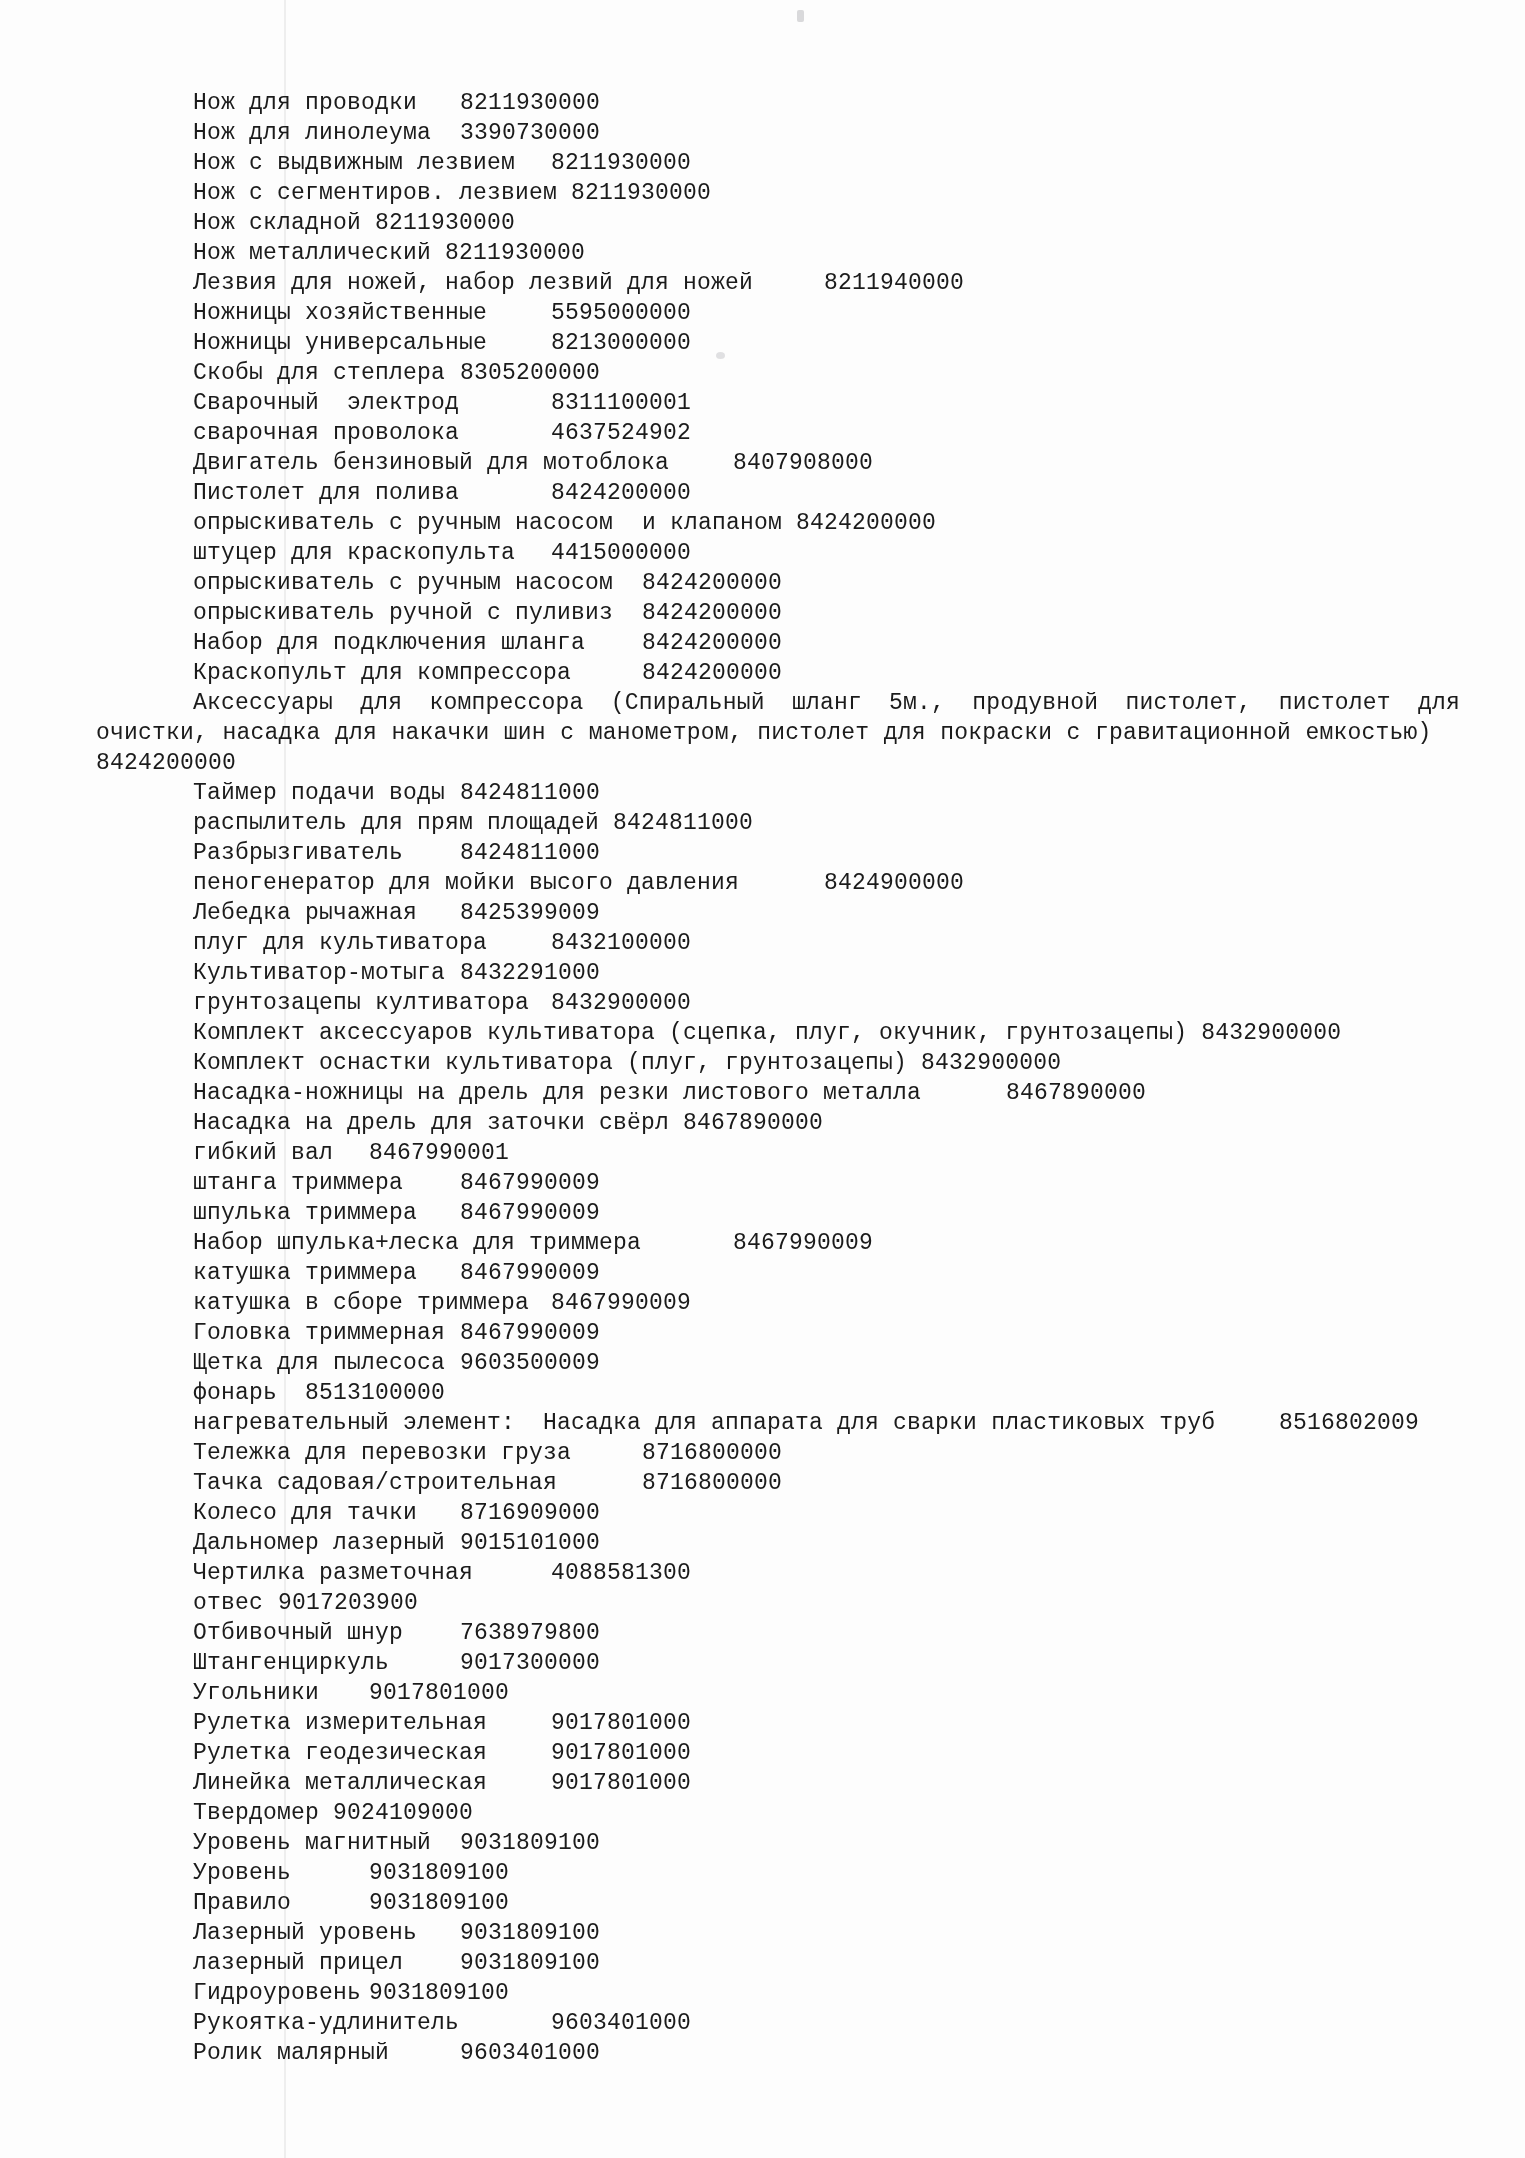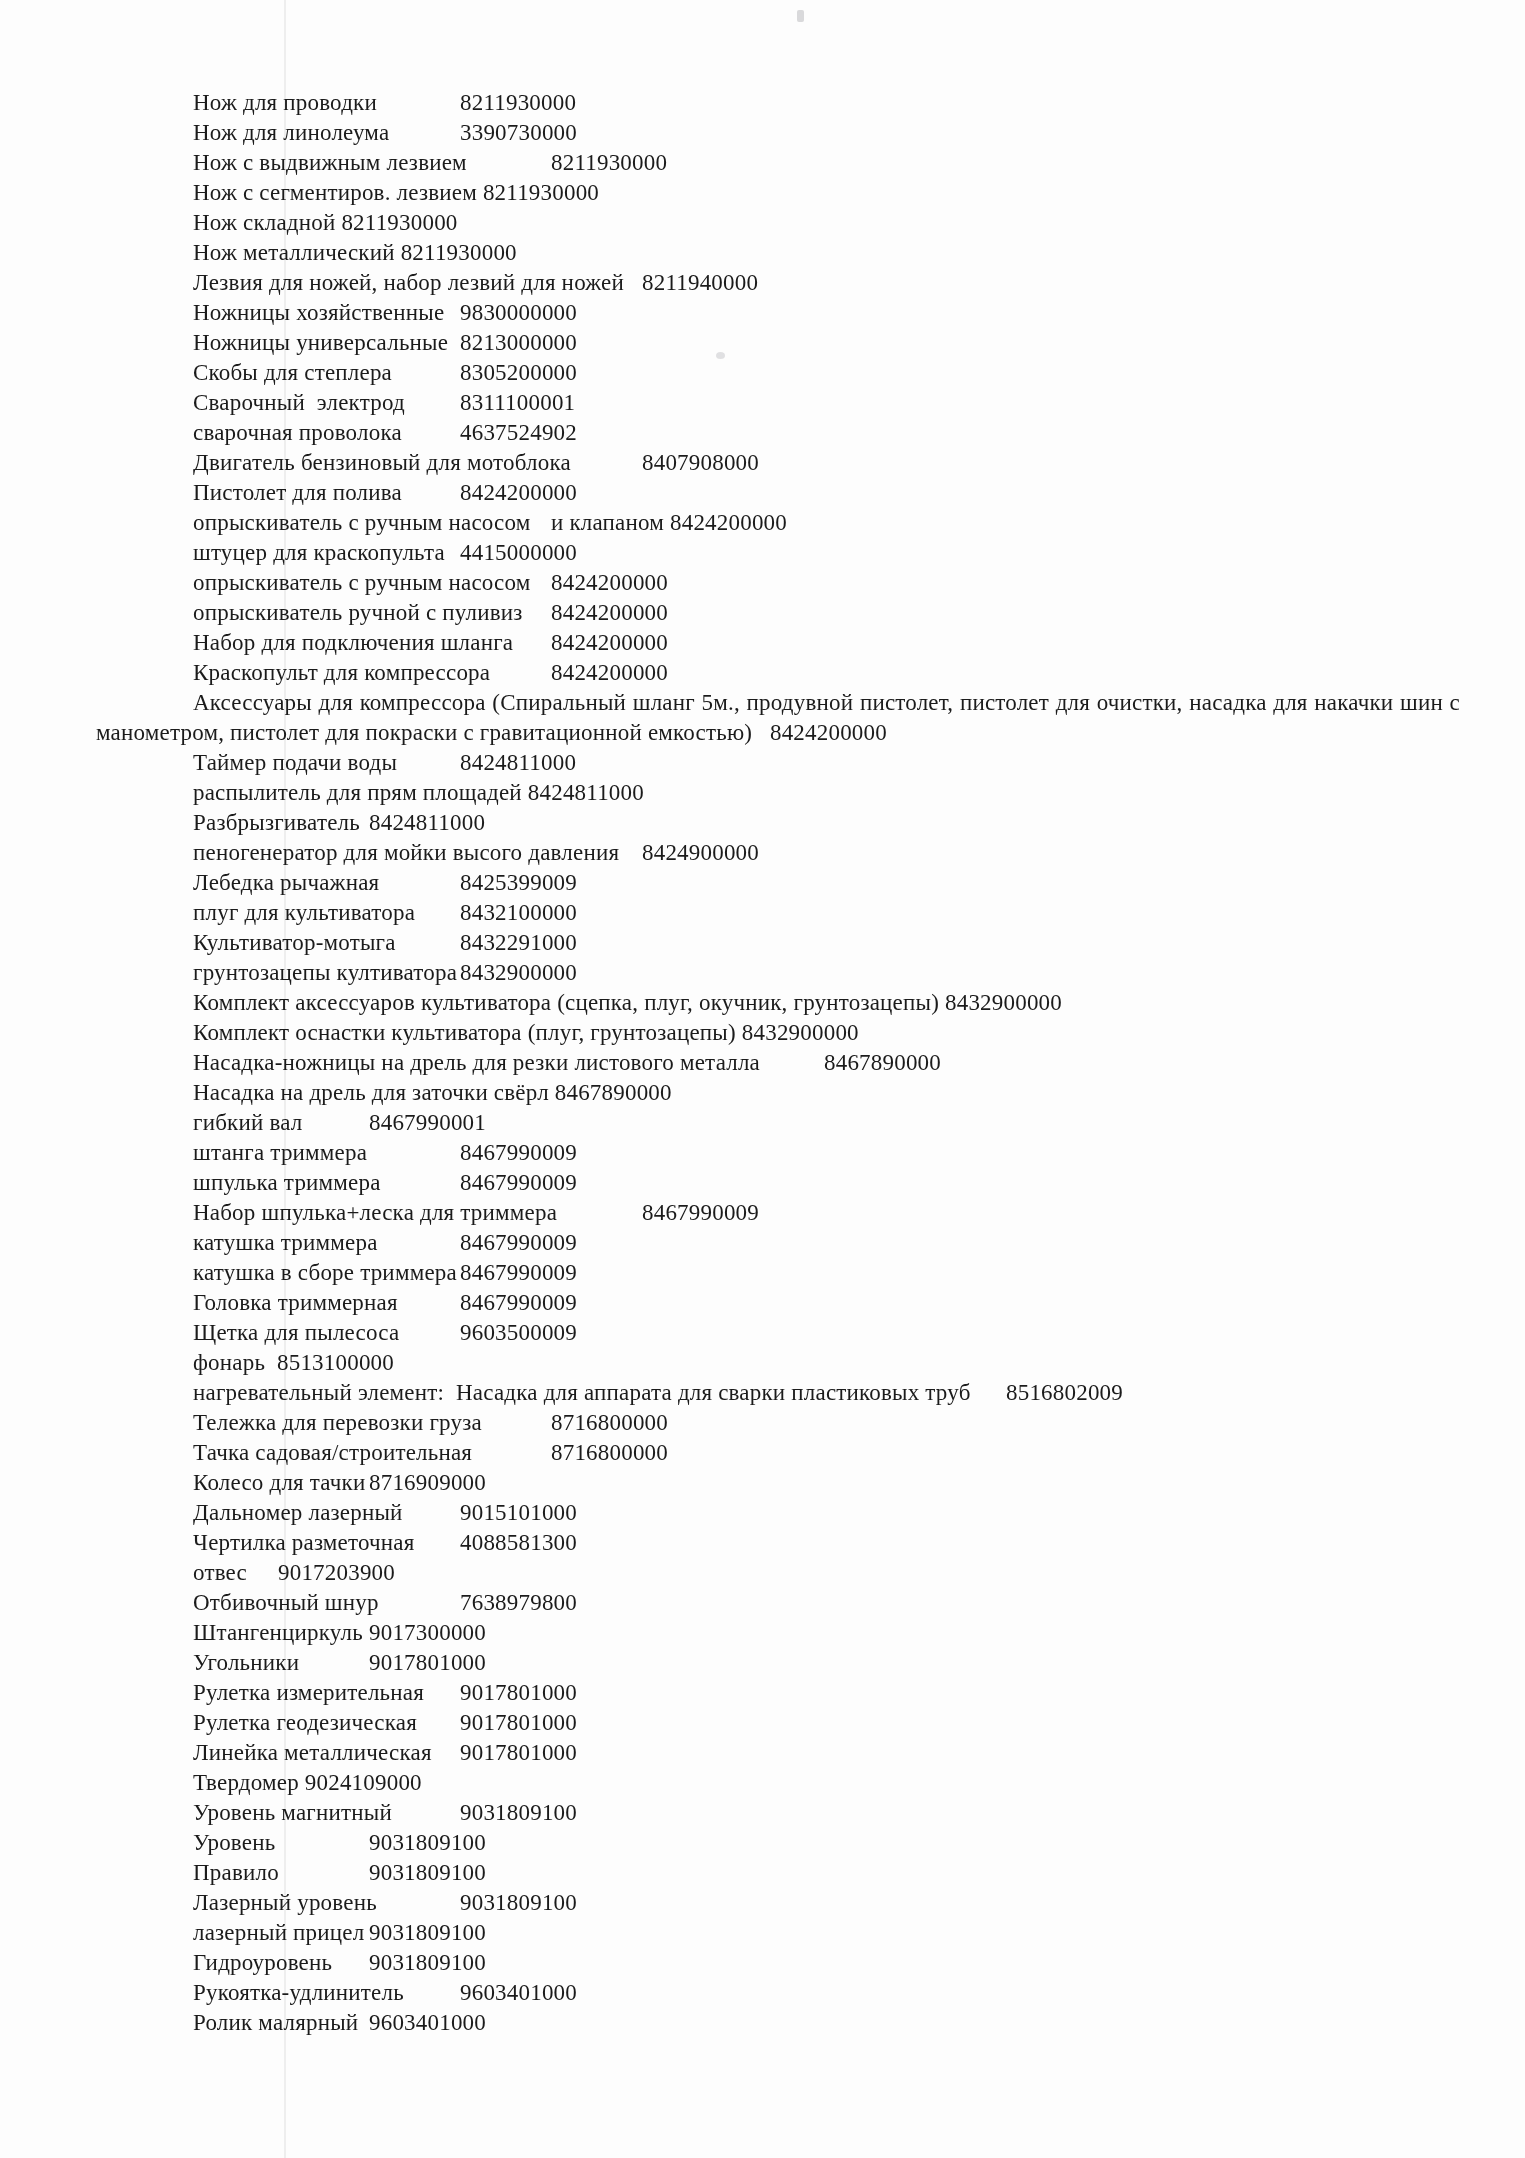--- a/index.html
+++ b/index.html
@@ -12,21 +12,21 @@
     width: 1525px;
     height: 2158px;
     background: var(--paper, #fdfdfd);
     overflow: hidden;
   }
   .content {
     position: absolute;
     left: 96px;
     top: 88px;
     width: 1364px;
-    font-family: Liberation Serif, serif;
+    font-family: Liberation Mono, monospace;
     font-size: 23px;
     line-height: 30px;
     color: var(--ink, #1b1b1b);
     letter-spacing: 0.2px;
   }
   .row {
     margin: 0;
     text-indent: 97px;
     white-space: pre-wrap;
     tab-size: 91px;
@@ -72,21 +72,21 @@
   <div class="artifact-speck-1"></div>
   <div class="artifact-speck-2"></div>
   <section class="content">
       <p class="row">Нож для проводки	8211930000</p>
       <p class="row">Нож для линолеума	3390730000</p>
       <p class="row">Нож с выдвижным лезвием	8211930000</p>
       <p class="row">Нож с сегментиров. лезвием 8211930000</p>
       <p class="row">Нож складной 8211930000</p>
       <p class="row">Нож металлический 8211930000</p>
       <p class="row">Лезвия для ножей, набор лезвий для ножей	8211940000</p>
-      <p class="row">Ножницы хозяйственные	9830000000</p>
+      <p class="row">Ножницы хозяйственные	5595000000</p>
       <p class="row">Ножницы универсальные	8213000000</p>
       <p class="row">Скобы для степлера	8305200000</p>
       <p class="row">Сварочный  электрод	8311100001</p>
       <p class="row">сварочная проволока	4637524902</p>
       <p class="row">Двигатель бензиновый для мотоблока	8407908000</p>
       <p class="row">Пистолет для полива	8424200000</p>
       <p class="row">опрыскиватель с ручным насосом	и клапаном 8424200000</p>
       <p class="row">штуцер для краскопульта	4415000000</p>
       <p class="row">опрыскиватель с ручным насосом	8424200000</p>
       <p class="row">опрыскиватель ручной с пуливиз	8424200000</p>

